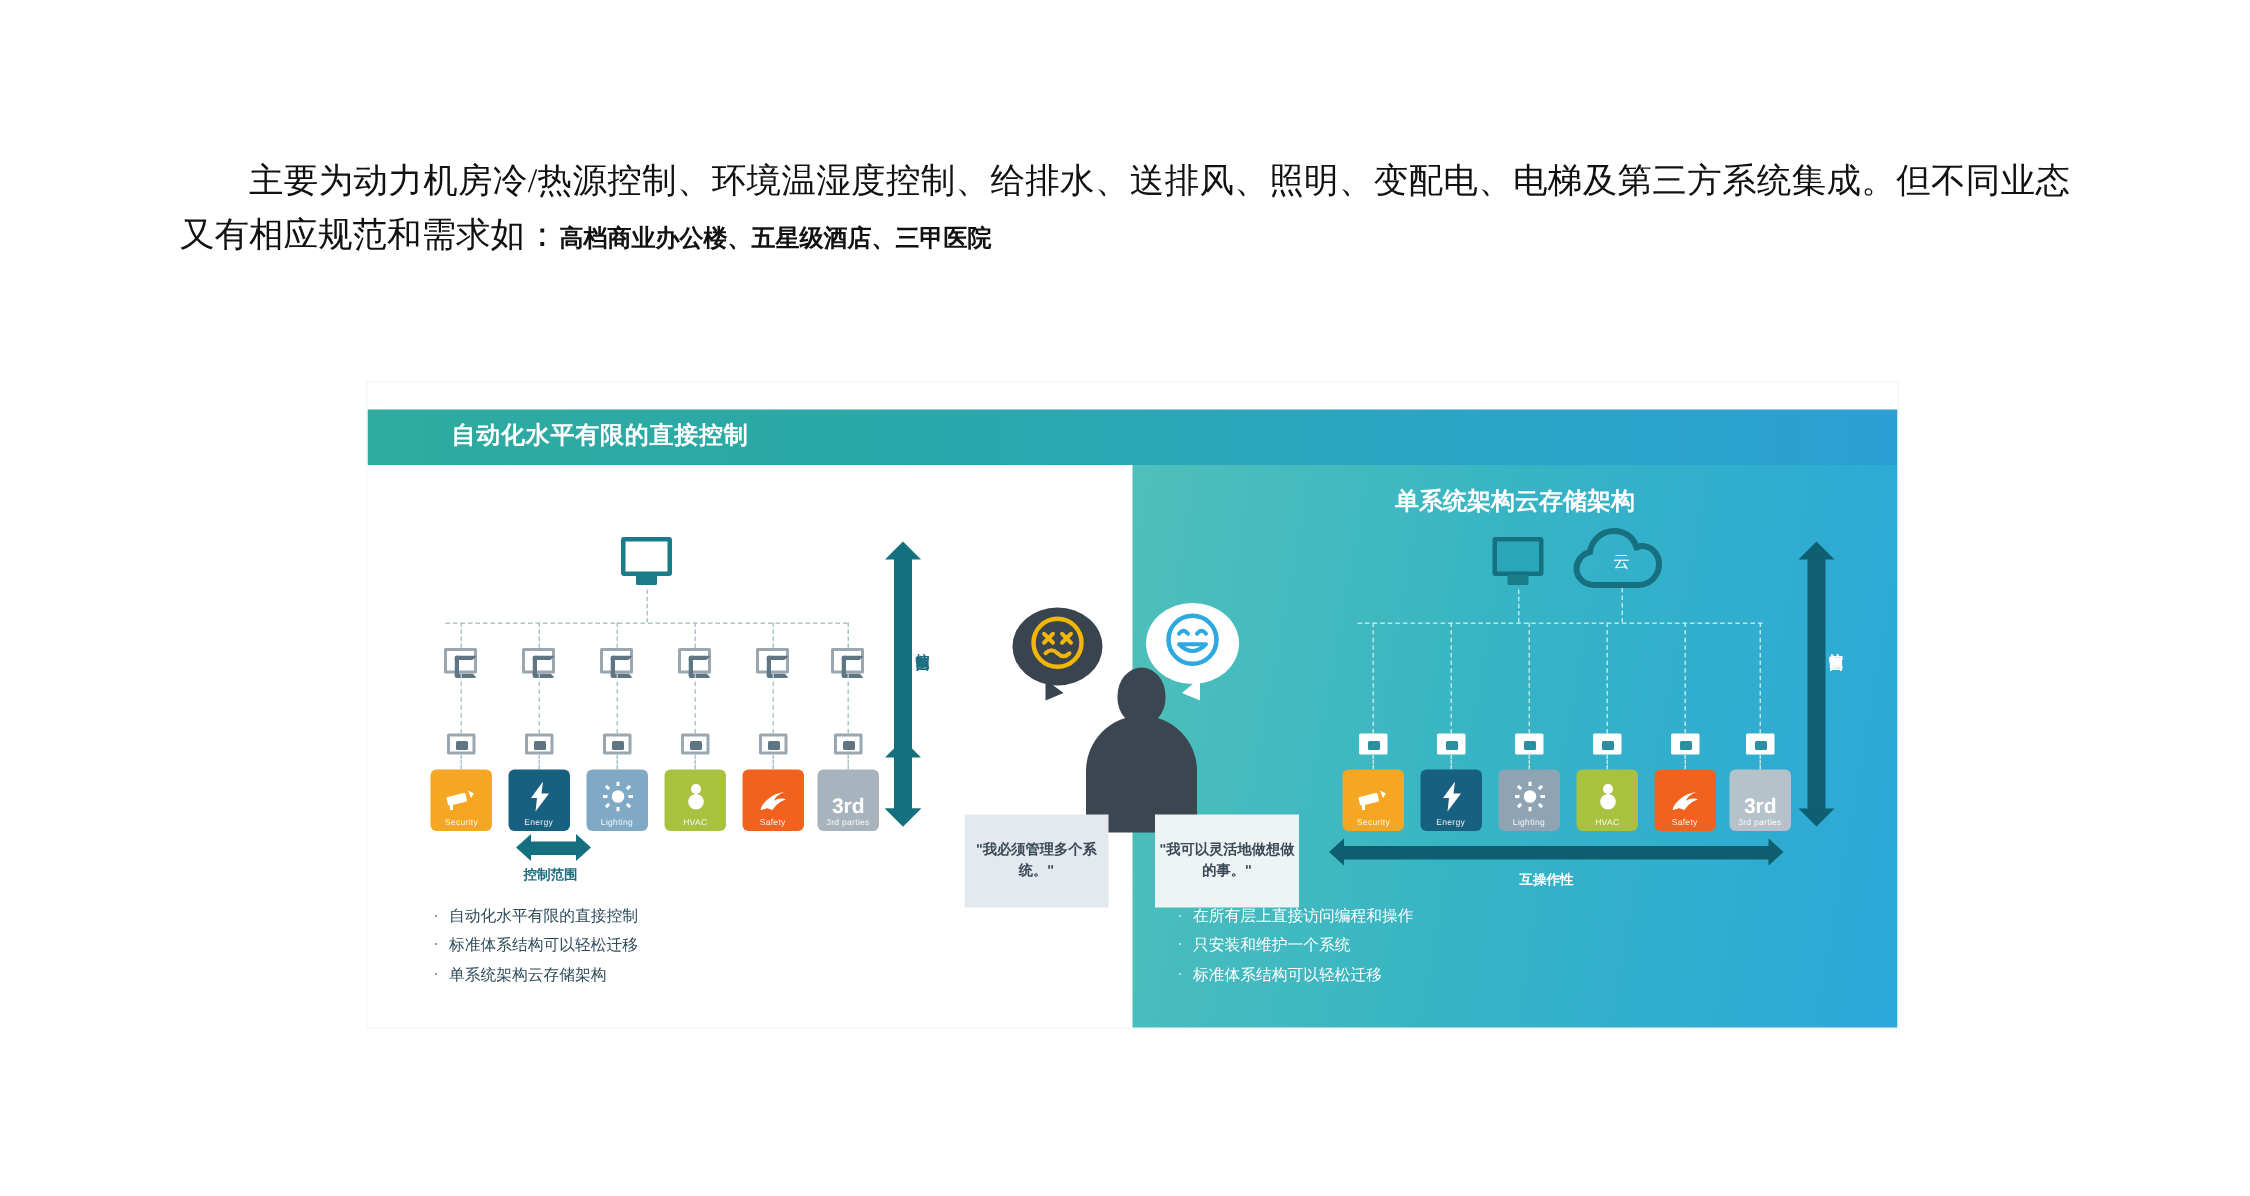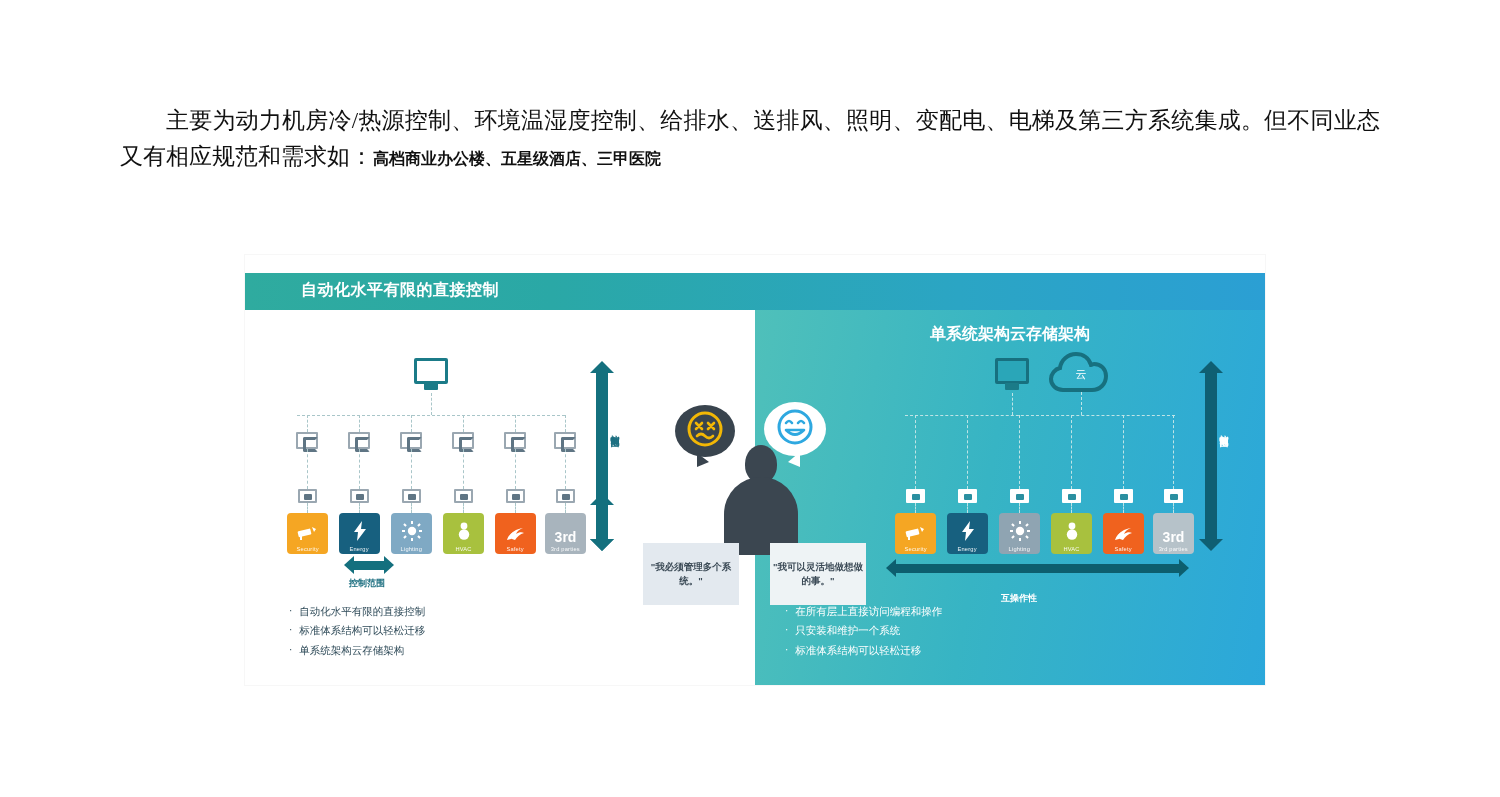--- a/index.html
+++ b/index.html
@@ -430,21 +430,21 @@
       </div>
       <div class="tile t3" style="left:398px; top:203px; background:#b6c2c9;">
         <span class="glyph">3rd</span>
         <span class="tlabel">3rd parties</span>
       </div>
 
       <div class="varrow light" style="left:450px; top:62px; height:168px;"></div>
       <div class="vlabel right" style="left:462px; top:118px;">控制范围</div>
 
       <div class="harrow dark" style="left:140px; top:254px; width:285px;"></div>
-      <div class="axis-caption right" style="left:246px; top:270px;margin-top:12px;">互操作性</div>
+      <div class="axis-caption right" style="left:258px; top:270px;">互操作性</div>
 
       <div class="bullets right" style="left:30px; top:292px;">
         <div class="bl">
             <span class="dot">·</span>
             <span>在所有层上直接访问编程和操作</span>
           </div>
         <div class="bl">
             <span class="dot">·</span>
             <span>只安装和维护一个系统</span>
           </div>

